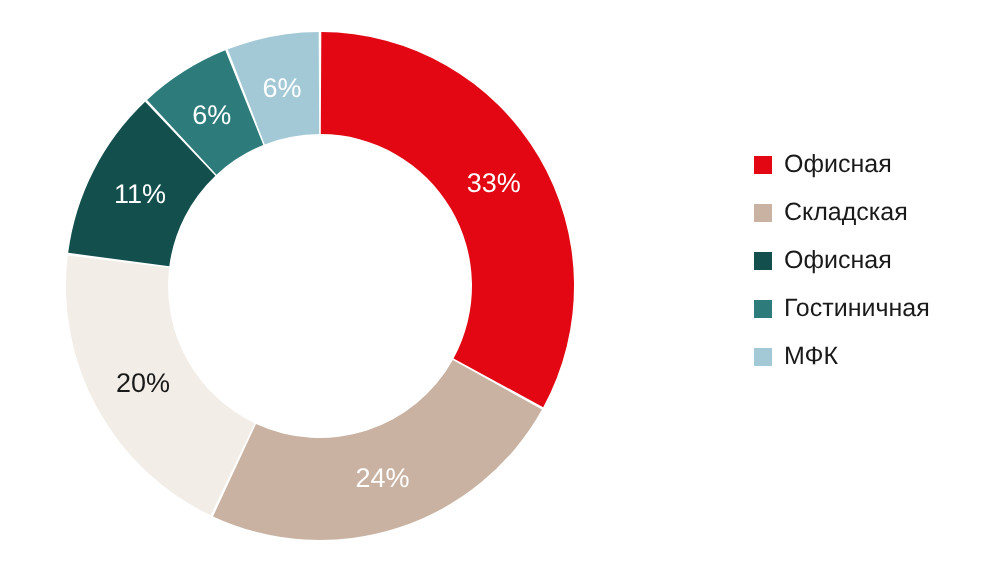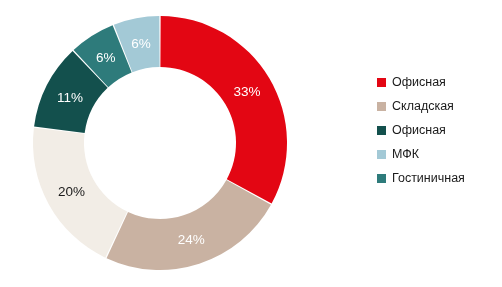--- a/index.html
+++ b/index.html
@@ -96,22 +96,22 @@
       </div>
       <div class="legend-item">
         <span class="legend-swatch" style="background: rgb(201, 178, 162);"></span>
         <span class="legend-label">Складская</span>
       </div>
       <div class="legend-item">
         <span class="legend-swatch" style="background: rgb(19, 80, 77);"></span>
         <span class="legend-label">Офисная</span>
       </div>
       <div class="legend-item">
+        <span class="legend-swatch" style="background: rgb(46, 123, 123);"></span>
+        <span class="legend-label">Гостиничная</span>
+      </div>
+      <div class="legend-item">
         <span class="legend-swatch" style="background: rgb(163, 201, 214);"></span>
         <span class="legend-label">МФК</span>
-      </div>
-      <div class="legend-item">
-        <span class="legend-swatch" style="background: rgb(46, 123, 123);"></span>
-        <span class="legend-label">Гостиничная</span>
       </div>
     </div>
 
 </div>
 
 </body></html>

